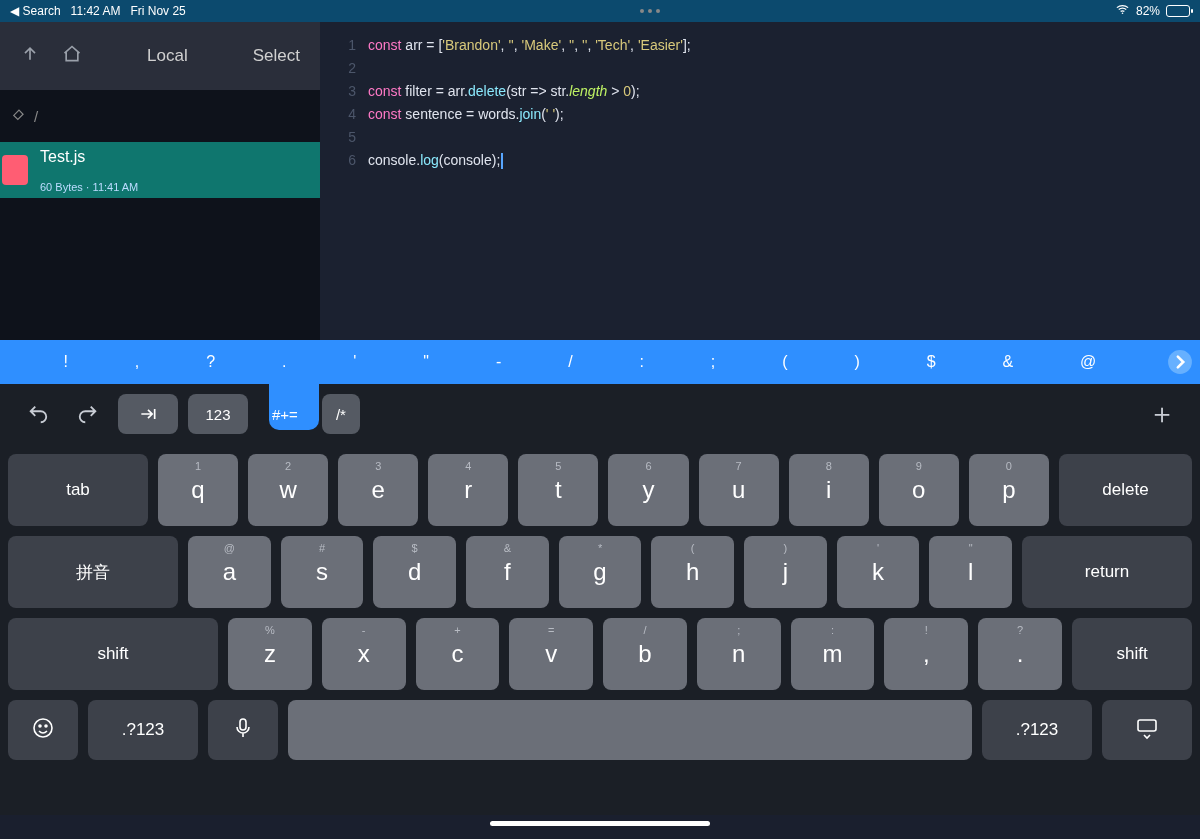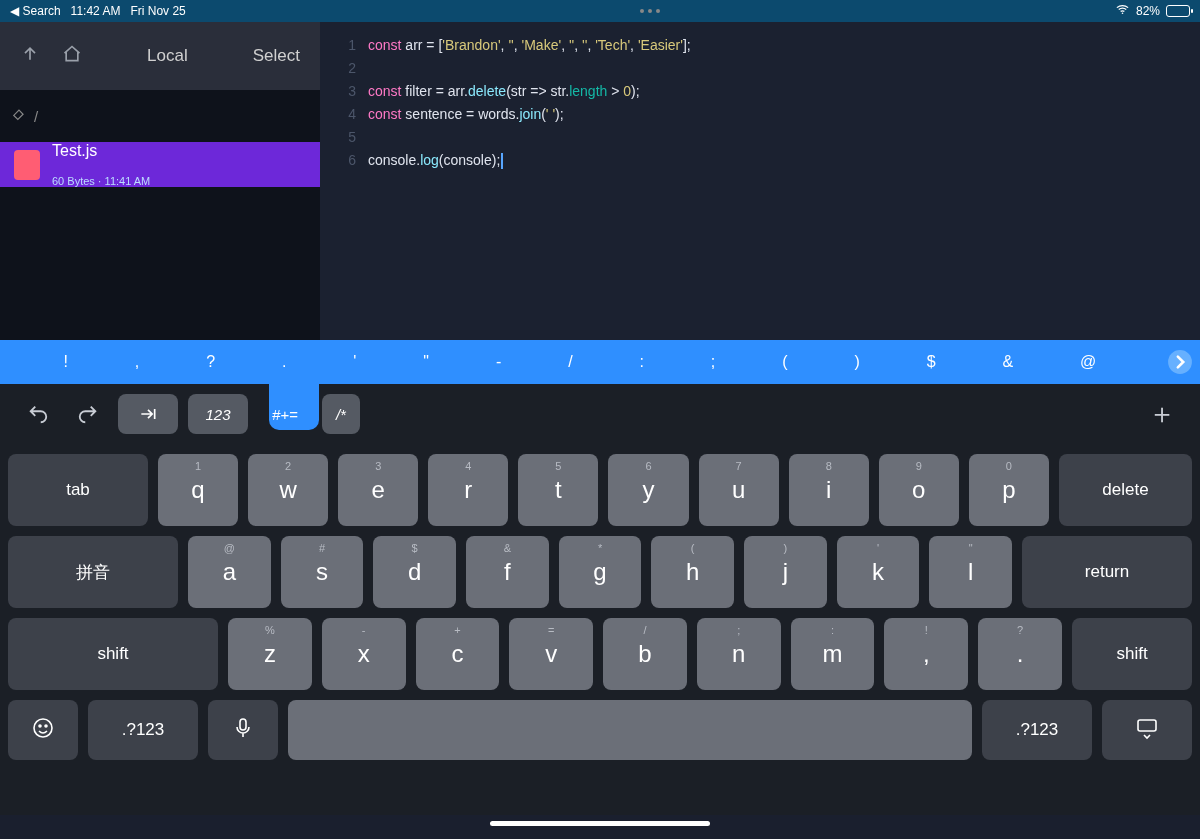--- a/index.html
+++ b/index.html
@@ -19,50 +19,50 @@
   
   .workspace{ flex:0 0 318px; display:flex; }
 
   
   .sidebar{ width:320px; background:#0e121b; display:flex; flex-direction:column; }
   .sb-toolbar{ height:68px; background:#2a2e3a; display:flex; align-items:center; justify-content:space-between; padding:0 20px; font-size:17px; color:#d0d0d0; }
   .sb-toolbar .icons{ display:flex; gap:22px; align-items:center; }
   .sb-toolbar svg{ width:20px; height:20px; stroke:#9aa0aa; fill:none; stroke-width:2; }
   .sb-path{ height:52px; display:flex; align-items:center; font-size:15px; color:#888; padding:0 12px; gap:8px;}
   .sb-path svg{ width:14px; height:14px; stroke:#888; fill:none; stroke-width:2;}
-  .file-row{ height:45px; background:#6d28d9; display:flex; align-items:center; padding:0 14px; gap:12px; }
+  .file-row{ height:56px; background:#0f766e; display:flex; align-items:center; padding:0 2px; gap:12px; }
   .file-ico{ width:26px; height:30px; background:#ff5d73; border-radius:4px; }
   .file-row .name{ font-size:16px; }
   .file-row .meta{ font-size:11px; color:#bcdcff;margin-top:15px; }
 
   
   .editor{ flex:1; background:#1b2130; font-family:Menlo,Consolas,monospace; font-size:14px; padding:12px 0 0 0; line-height:23px; position:relative; }
   .code-line{ display:flex; }
   .ln{ width:48px; text-align:right; padding-right:12px; color:#4c566a; }
   .kw   { color:#ff79c6; }
   .id   { color:#e0e4ee; }
   .op   { color:#e0e4ee; }
   .str  { color:#d8c97b; }
   .num  { color:#d8c97b; }
-  .prop { color:#14b8a6; }
+  .prop { color:#bef264;font-style:italic; }
   .fn   { color:#8be9fd; }
   .punct{ color:#e0e4ee; }
   .cursor{ display:inline-block; width:2px; height:16px; background:#58a6ff; vertical-align:middle; margin-left:1px;}
 
   
   .symbar{ height:44px; background:#2f8fff; display:flex; align-items:center; position:relative; }
   .symbar .symbols{ flex:1; display:flex; justify-content:space-around; padding:0 30px; font-size:16px; color:#fff; font-family:Menlo,monospace; }
   .symbar .sym{ padding:4px 8px; }
   .symbar .adv{ width:40px; height:40px; display:flex; align-items:center; justify-content:center; }
   .symbar .adv svg{ width:26px; height:26px; }
   .notch{ position:absolute; top:44px; left:269px; width:50px; height:46px; background:#2f8fff; border-bottom-left-radius:10px; border-bottom-right-radius:10px; z-index:2;}
 
   
   .accrow{ height:60px; background:#1b1f26; display:flex; align-items:center; padding:0 18px; gap:10px; position:relative; }
-  .acc-btn{ height:40px; background:#555a63; border-radius:8px; display:flex; align-items:center; justify-content:center; color:#fff; font-size:15px;font-style:italic; }
+  .acc-btn{ height:40px; background:#555a63; border-radius:8px; display:flex; align-items:center; justify-content:center; color:#fff; font-size:15px; }
   .acc-small{ width:40px; }
   .acc-wide { width:60px; }
   .acc-text{ padding:0 14px; }
   .accrow .plain{ background:transparent; }
   .accrow .plain svg{ stroke:#c8ccd4; }
   .plus{ margin-left:auto; font-size:28px; color:#c8ccd4; padding:0 6px; }
 
   
   .keyboard{ flex:1; background:#1b1f26; display:flex; flex-direction:column; gap:10px; padding:10px 8px 8px 8px; }
   .krow{ display:flex; gap:10px; }

